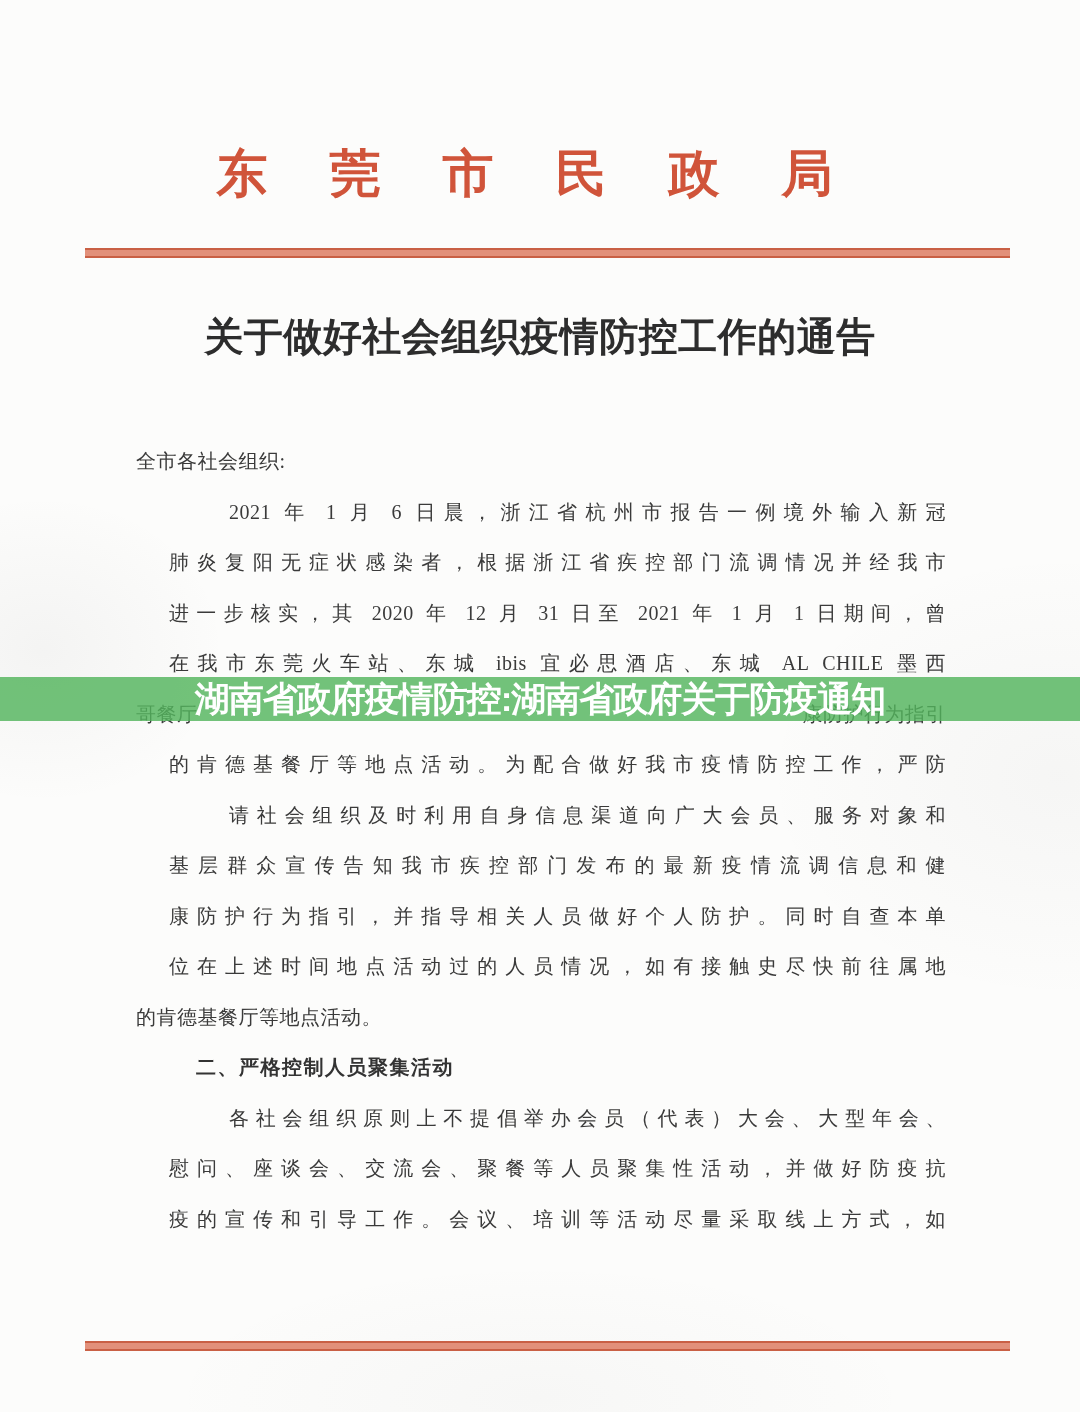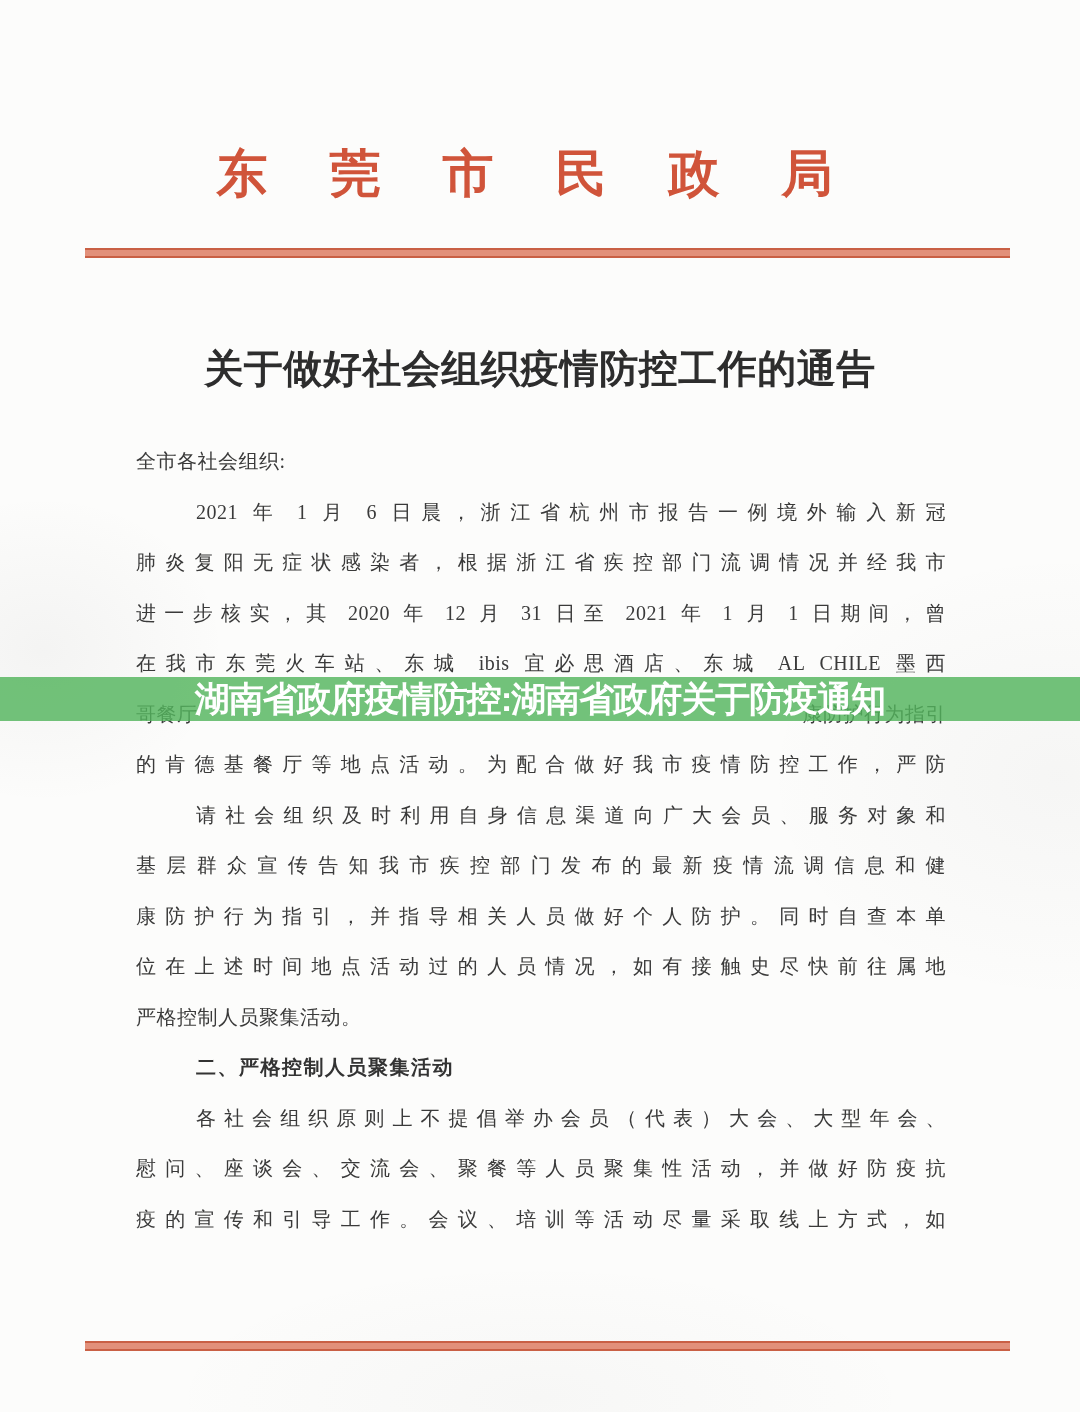--- a/index.html
+++ b/index.html
@@ -40,31 +40,30 @@
   .rule-bottom { top: 1341px; }
   .doc-title {
     position: absolute; top: 310px; left: 0; width: 100%;
     text-align: center;
     font-family: "Liberation Sans", sans-serif;
     font-weight: 700;
     font-size: 39px;
     letter-spacing: 0.5px;
     color: #2d2d2d;
     white-space: nowrap;
-    margin-top: 32px;
   }
   .body-block {
     position: absolute; top: 436px; left: 136px; width: 810px;
     font-size: 20px;
     line-height: 50.5px;
     color: #3a3a3a;
     letter-spacing: 0.5px;
   }
   .bl { height: 50.5px; overflow: visible; }
-  .j  { text-align: justify; text-align-last: justify; text-justify: inter-character; }
+  .j  { text-align: justify; text-align-last: justify; text-justify: inter-character; margin-left: 33px; }
   .ind { text-indent: 60px; }
   .hd {
     font-family: "Liberation Sans", sans-serif;
     font-weight: 700;
     text-indent: 60px;
     letter-spacing: 1.5px;
     color: #333333;
   }
   .occ { display: flex; justify-content: space-between; align-items: center; }
   .banner {
@@ -100,21 +99,21 @@
     <div class="bl j">在我市东莞火车站、东城 ibis 宜必思酒店、东城 AL CHILE 墨西</div>
     <div class="bl occ">
       <span>哥餐厅</span>
       <span>康防护行为指引</span>
     </div>
     <div class="bl j">的肯德基餐厅等地点活动。为配合做好我市疫情防控工作，严防</div>
     <div class="bl j ind">请社会组织及时利用自身信息渠道向广大会员、服务对象和</div>
     <div class="bl j">基层群众宣传告知我市疾控部门发布的最新疫情流调信息和健</div>
     <div class="bl j">康防护行为指引，并指导相关人员做好个人防护。同时自查本单</div>
     <div class="bl j">位在上述时间地点活动过的人员情况，如有接触史尽快前往属地</div>
-    <div class="bl">严格控制人员聚集活动。</div>
+    <div class="bl">的肯德基餐厅等地点活动。</div>
     <div class="bl hd">二、严格控制人员聚集活动</div>
     <div class="bl j ind">各社会组织原则上不提倡举办会员（代表）大会、大型年会、</div>
     <div class="bl j">慰问、座谈会、交流会、聚餐等人员聚集性活动，并做好防疫抗</div>
     <div class="bl j">疫的宣传和引导工作。会议、培训等活动尽量采取线上方式，如</div>
   </div>
 
   <div class="rule rule-bottom"></div>
 
   <div class="banner">
     <span class="banner-text">湖南省政府疫情防控:湖南省政府关于防疫通知</span>

